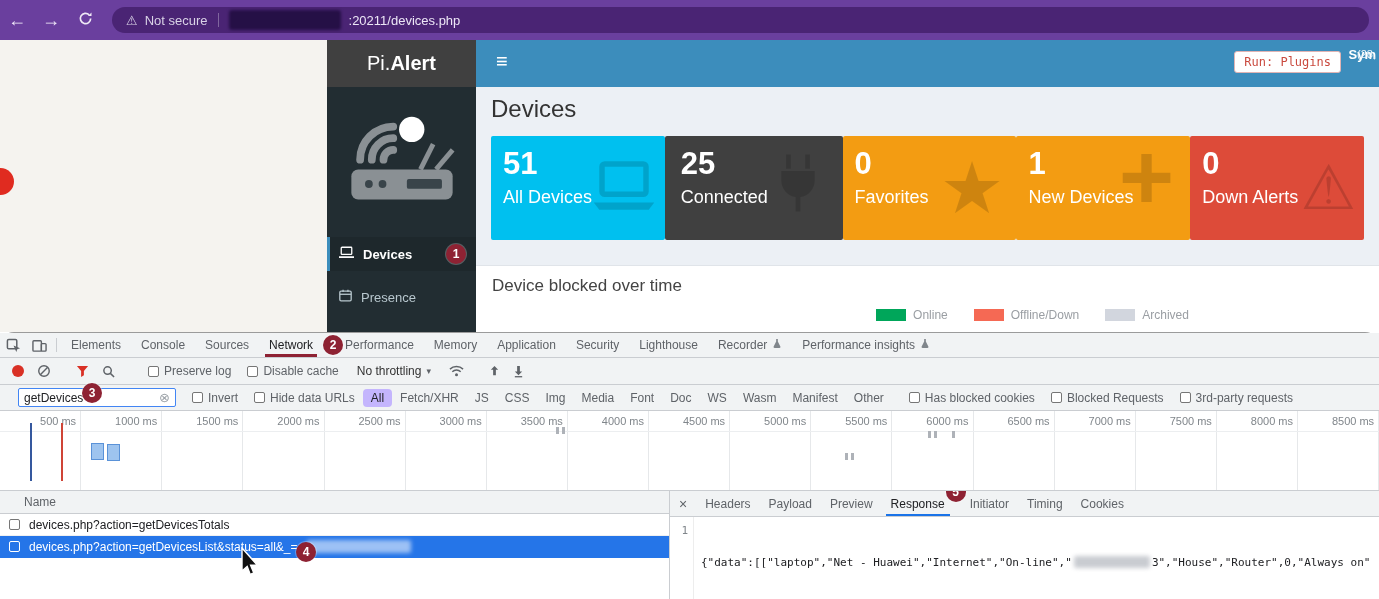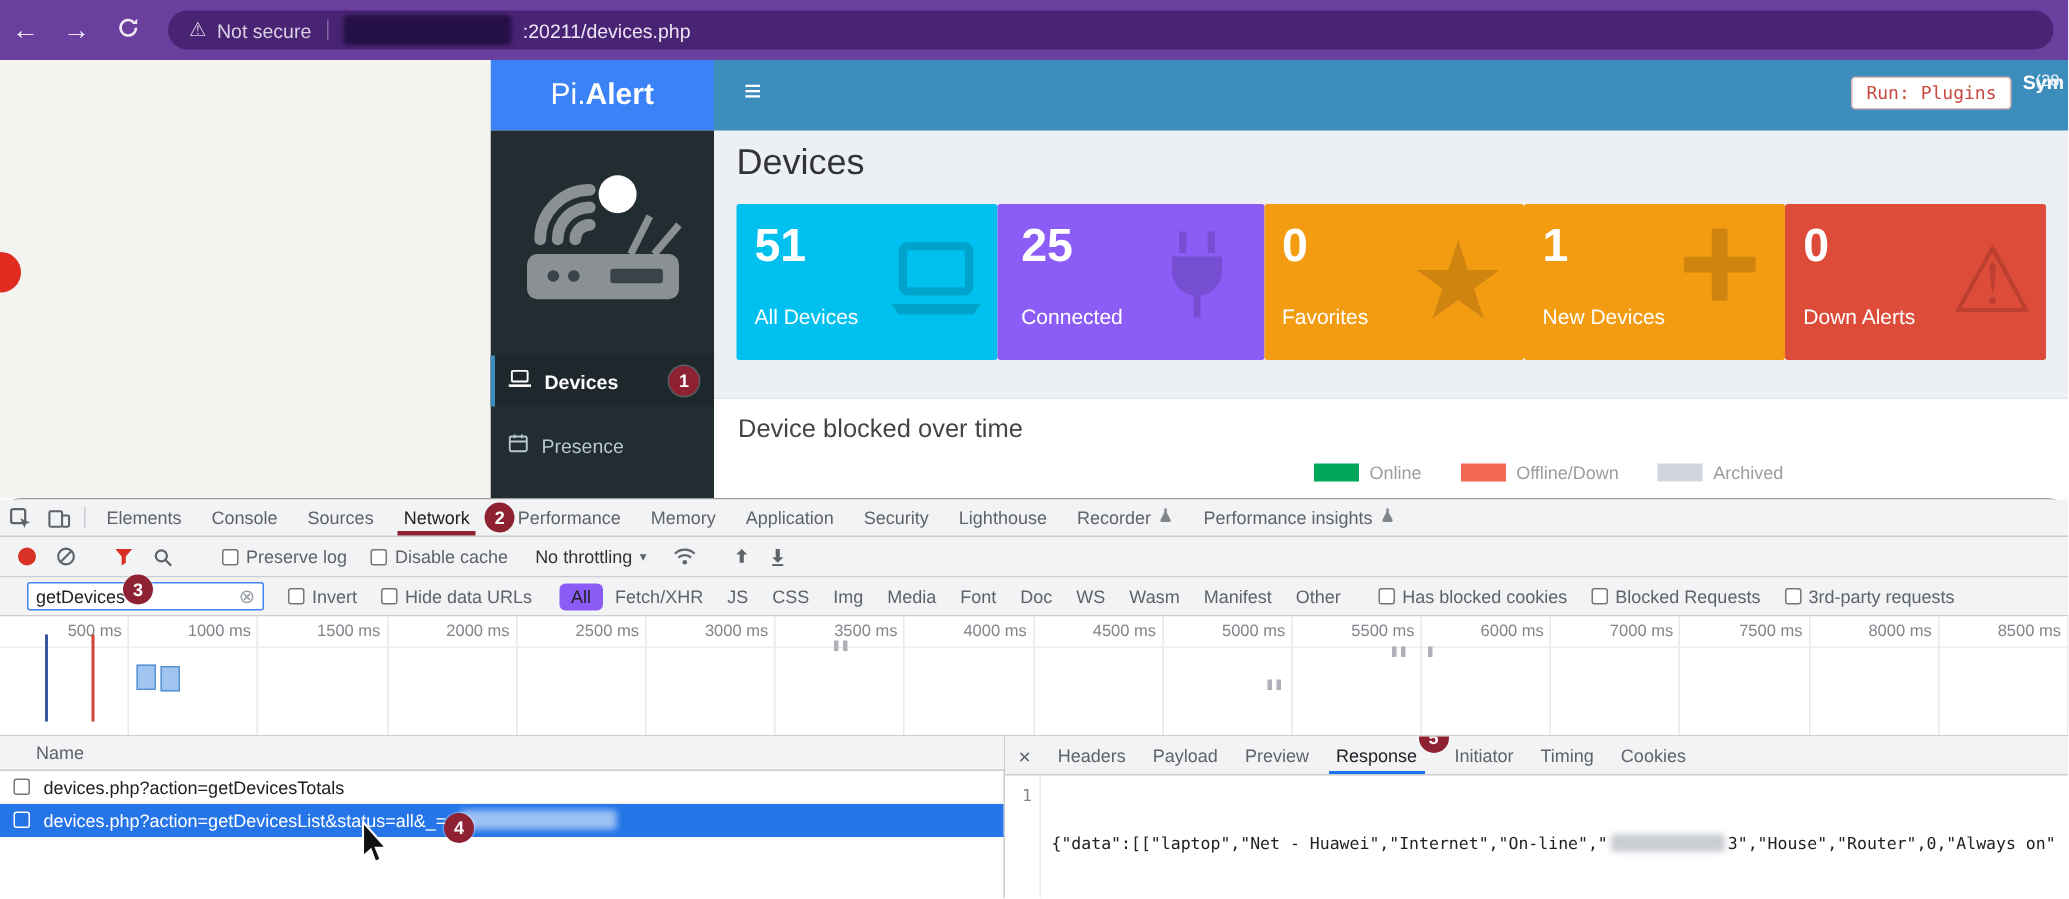--- a/index.html
+++ b/index.html
@@ -38,21 +38,21 @@
   .routerwrap { height:150px; display:flex; align-items:center; justify-content:center; padding-top:6px; }
   .menu-item { height:34px; display:flex; align-items:center; gap:9px; padding-left:12px; font-size:13px; position:relative; }
   .mi-devices { background:#1e282c; border-left:3px solid #3c8dbc; color:#fff; font-weight:bold; padding-left:9px; }
   .mi-presence { color:#b8c7ce; margin-top:9px; }
 
   .content { flex:1; background:#ecf0f5; padding:8px 15px 0; min-width:0; }
   .page-title { font-size:24px; color:#333; font-weight:500; margin-bottom:13px; }
   .cards { display:flex; }
   .card { flex:1; height:104px; border-radius:2px; position:relative; color:#fff; padding:10px 12px; overflow:hidden; }
   .card .num { font-size:31px; font-weight:bold; }
-  .card .lbl { font-size:14px; margin-top:21px; }
+  .card .lbl { font-size:18px; margin-top:5px; }
   .bigicon { position:absolute; color:rgba(0,0,0,0.15); }
   .ic-star { right:12px; top:0px; font-size:72px; line-height:104px; }
   .ic-plus { right:16px; top:-14px; font-size:95px; font-weight:bold; }
   .ic-warn { right:8px; top:12px; font-size:62px; line-height:80px; }
   .presence-box { margin:25px -15px 0; background:#fff; height:70px; border-top:1px solid #e0e4e9; }
   .pb-title { font-size:17px; color:#444; padding:10px 16px 0; }
   .legend { display:flex; justify-content:center; gap:26px; margin-top:12px; transform:translateX(105px); }
   .leg-item { display:flex; align-items:center; gap:7px; font-size:12px; color:#9a9ea3; }
   .swatch { width:30px; height:12px; }
 
@@ -70,21 +70,21 @@
   .tbic { margin-left:13px; display:flex; align-items:center; flex:none; }
   .cbrow { display:flex; align-items:center; gap:5px; margin-left:16px; white-space:nowrap; }
   .cb { width:11px; height:11px; border:1px solid #767676; border-radius:2px; background:#fff; flex:none; }
   .ddl { display:flex; align-items:center; gap:5px; margin-left:18px; color:#333; white-space:nowrap; }
   .caret { font-size:9px; color:#5f6368; }
   .dt-filterrow { height:26px; background:#f1f3f4; border-bottom:1px solid #cacdd1; display:flex; align-items:center; position:relative; }
   .filter-box { width:158px; height:19px; background:#fff; border:1px solid #4285f4; border-radius:2px; margin-left:18px;
                 display:flex; align-items:center; padding:0 5px; flex:none; }
   .filter-box input { flex:1; border:0; outline:0; background:none; font:inherit; font-size:12px; color:#202124; min-width:0; }
   .clrx { color:#9aa0a6; font-size:13px; flex:none; }
-  .pill-all { background:#8b5cf6; color:#202124; border-radius:4px; padding:2px 8px; margin-left:18px; white-space:nowrap; }
+  .pill-all { background:#c4b5fd; color:#202124; border-radius:4px; padding:2px 8px; margin-left:8px; white-space:nowrap; }
   .ftype { padding:0 8px; white-space:nowrap; }
   .timeline { height:80px; border-bottom:1px solid #cacdd1; display:flex; position:relative; background:#fff; }
   .tlc { flex:1; border-right:1px solid #e6e8ea; position:relative; }
   .tlc span { position:absolute; top:4px; right:4px; font-size:11px; color:#80868b; white-space:nowrap; }
   .tl-sep { position:absolute; left:0; right:0; top:20px; height:1px; background:#eceef0; }
   .mark { position:absolute; }
 
   .bottom { position:absolute; left:0; top:158px; width:100%; height:109px; display:flex; }
   .reqs { width:670px; flex:none; border-right:1px solid #cacdd1; position:relative; background:#fff; }
   .req-h { height:23px; background:#f1f3f4; border-bottom:1px solid #cacdd1; display:flex; align-items:center;
@@ -133,21 +133,21 @@
       <span class="redact1"></span>
       <span class="urltext">:20211/devices.php</span>
     </div>
   </div>
 
   <div class="viewport">
     <div class="reddot"></div>
 
     <div class="app">
       <div class="app-top">
-        <div class="logo" style="background-color: #3b82f6;">
+        <div class="logo" style="background-color: #404040;">
           <span>Pi.</span>
             <b>Alert</b>
         </div>
         <div class="navbar" style="background-color: rgb(60, 141, 188);">
           <span class="burger">≡</span>
           <span class="runplug">Run: Plugins</span>
           <span class="usr1">Sym</span>
           <span class="usr2">(28,</span>
         </div>
       </div>
@@ -200,21 +200,21 @@
             <div class="card" style="background-color: rgb(0, 192, 239);">
               <div class="num">51</div>
               <div class="lbl">All Devices</div>
               <span class="bigicon" style="right:8px; top:24px;">
                 <svg width="66" height="52" viewBox="0 0 24 18">
                     <rect x="4" y="1" width="16" height="11" rx="1" fill="none" stroke="rgba(0,0,0,0.15)" stroke-width="2"></rect>
                     <path d="M1 15h22l-2 2.6H3z" fill="rgba(0,0,0,0.15)"></path>
                   </svg>
               </span>
             </div>
-            <div class="card" style="background-color: #8b5cf6; padding-left: 16px;">
+            <div class="card" style="background-color: #404040; padding-left: 16px;">
               <div class="num">25</div>
               <div class="lbl">Connected</div>
               <span class="bigicon" style="right:16px; top:16px;">
                 <svg width="58" height="62" viewBox="0 0 24 26">
                     <path d="M7 1v6h2V1zm8 0v6h2V1zM5 8v4a7 7 0 0 0 6 6.9V25h2v-6.1A7 7 0 0 0 19 12V8z" fill="rgba(0,0,0,0.15)"></path>
                   </svg>
               </span>
             </div>
             <div class="card" style="background-color: rgb(243, 156, 18);">
               <div class="num">0</div>
@@ -440,20 +440,23 @@
       <div class="tlc">
           <span>5000 ms</span>
         </div>
       <div class="tlc">
           <span>5500 ms</span>
         </div>
       <div class="tlc">
           <span>6000 ms</span>
         </div>
       <div class="tlc">
+          <span>6500 ms</span>
+        </div>
+      <div class="tlc">
           <span>7000 ms</span>
         </div>
       <div class="tlc">
           <span>7500 ms</span>
         </div>
       <div class="tlc">
           <span>8000 ms</span>
         </div>
       <div class="tlc">
           <span>8500 ms</span>

